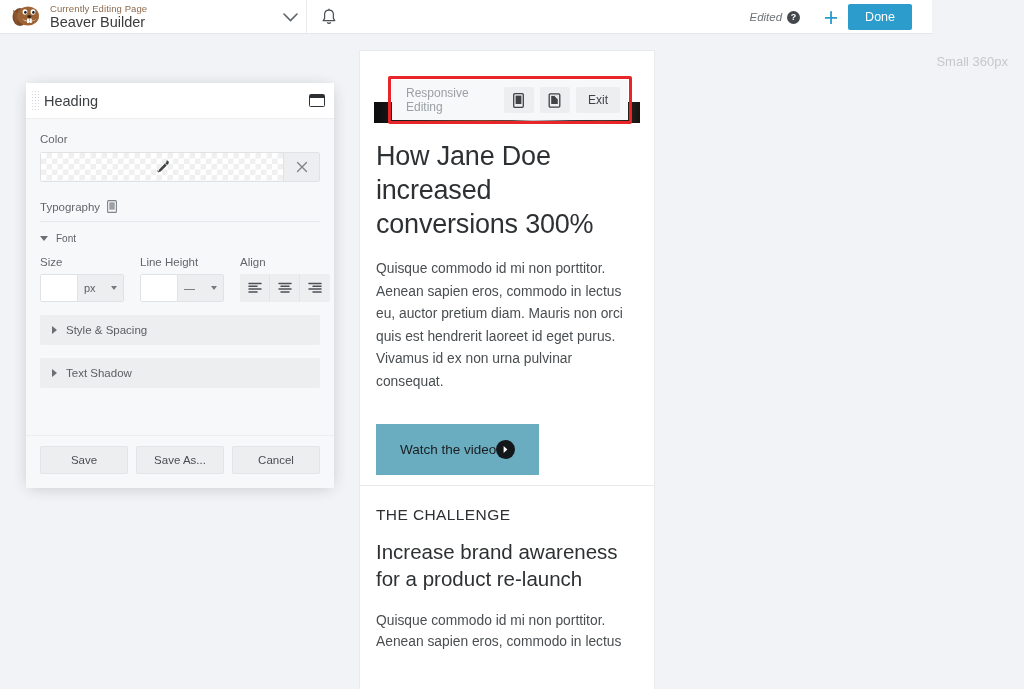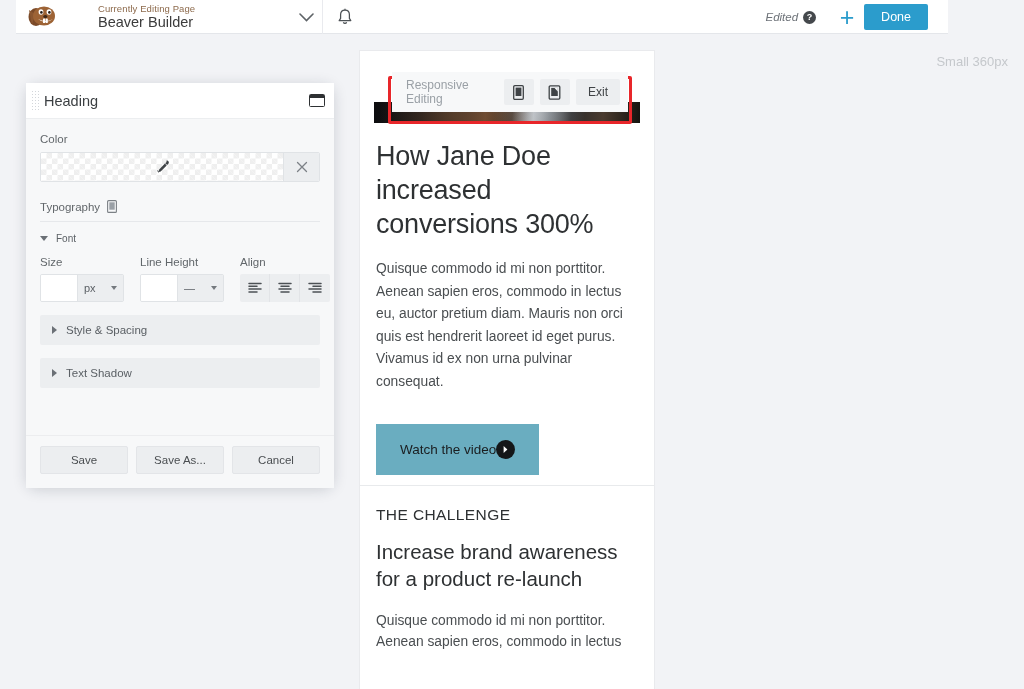--- a/index.html
+++ b/index.html
@@ -8,28 +8,27 @@
     width: 1024px;
     height: 689px;
     overflow: hidden;
     font-family: "Liberation Sans", sans-serif;
     background: #f2f3f6;
   }
 
   
   .topbar {
     position: absolute;
-    top: 0; left: 16px;
+    top: 0; left: 0;
     width: 932px; height: 34px;
     background: #ffffff;
     border-bottom: 1px solid #e4e6ea;
     display: flex;
     align-items: center;
     z-index: 40;
-    gap: 32px;
   }
   .tb-logo {
     width: 46px; height: 34px;
     display: flex; align-items: center; justify-content: center;
     padding-left: 8px;
   }
   .tb-titlewrap {
     display: flex; flex-direction: column;
     justify-content: center;
     padding-left: 4px;
@@ -122,21 +121,21 @@
   .resp-outline {
     position: absolute;
     left: 388px; top: 42px;
     width: 244px; height: 48px;
     border: 3px solid #e8262a;
     border-radius: 2px;
     z-index: 30;
   }
   .resp-bar {
     position: absolute;
-    left: 392px; top: 38px;
+    left: 392px; top: 46px;
     width: 236px; height: 40px;
     background: #f7f8f9;
     display: flex;
     align-items: center;
     padding: 0 8px;
     gap: 6px;
     z-index: 31;
   }
   .resp-label {
     font-size: 12px;

